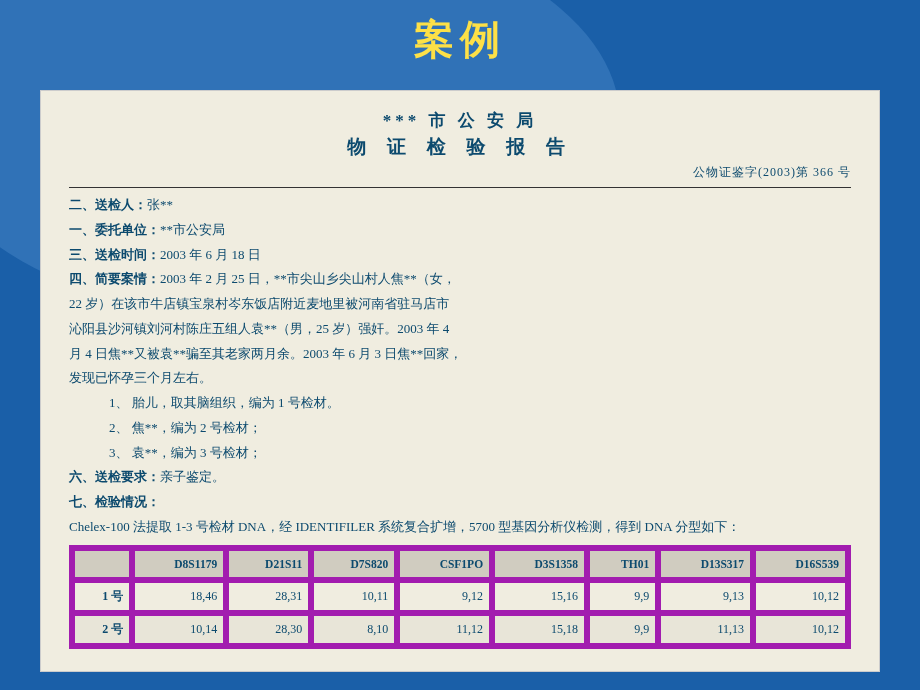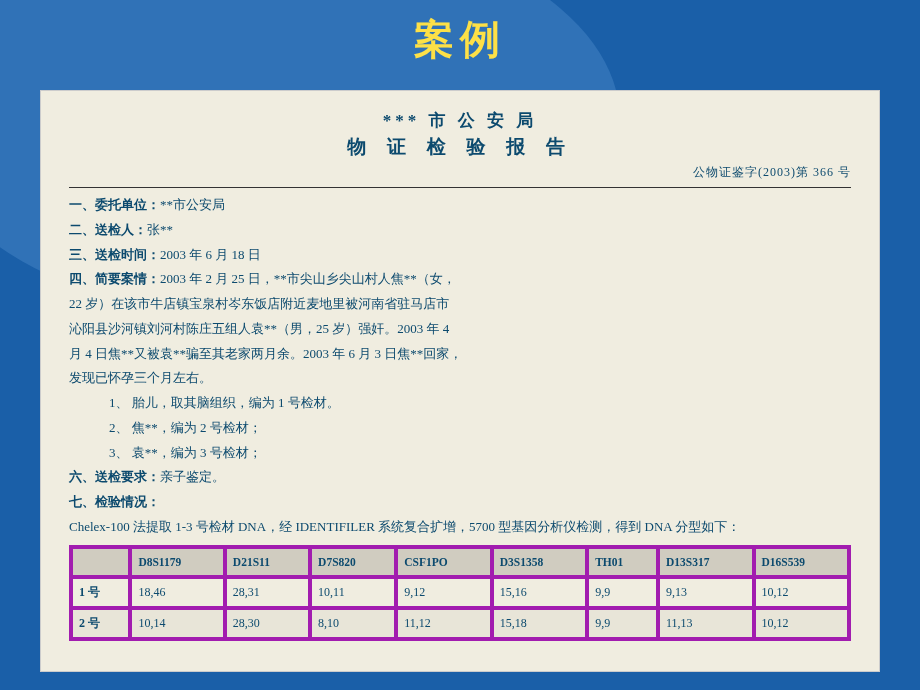--- a/index.html
+++ b/index.html
@@ -102,23 +102,23 @@
     }
 
     
     .dna-table {
       width: 100%;
       border-collapse: collapse;
       margin-top: 6px;
       font-size: 12px;
     }
     .dna-table th, .dna-table td {
-      border: 4px solid #a21caf;
+      border: 6px solid #a21caf;
       padding: 3px 6px;
-      text-align: left;
+      text-align: right;
     }
     .dna-table thead th {
       background: #d0ccc0;
       font-weight: bold;
       font-size: 11.5px;
     }
     .dna-table tbody tr:nth-child(even) {
       background: #e8e5d8;
     }
     .dna-table tbody tr:nth-child(odd) {
@@ -143,24 +143,24 @@
     <div class="line1">***  市 公 安 局</div>
     <div class="line2">物 证 检 验 报 告</div>
     <div class="doc-num">公物证鉴字(2003)第 366 号</div>
   </div>
 
   <hr class="doc-divider">
 
   <div class="doc-body">
 
     <p>
+      <span style="font-weight:bold;">二、送检人：</span><span>张**</span>
+    </p>
+    <p>
       <span style="font-weight:bold;">一、委托单位：</span><span>**市公安局</span>
-    </p>
-    <p>
-      <span style="font-weight:bold;">二、送检人：</span><span>张**</span>
     </p>
     <p>
       <span style="font-weight:bold;text-align:center;">三、送检时间：</span><span>2003 年 6 月 18 日</span>
     </p>
     <p class="case-text">
       <span style="font-weight:bold;">四、简要案情：</span><span>2003 年 2 月 25 日，**市尖山乡尖山村人焦**（女，</span>
     </p>
     <p class="case-text">22 岁）在该市牛店镇宝泉村岑东饭店附近麦地里被河南省驻马店市</p>
     <p class="case-text">沁阳县沙河镇刘河村陈庄五组人袁**（男，25 岁）强奸。2003 年 4</p>
     <p class="case-text">月 4 日焦**又被袁**骗至其老家两月余。2003 年 6 月 3 日焦**回家，</p>

